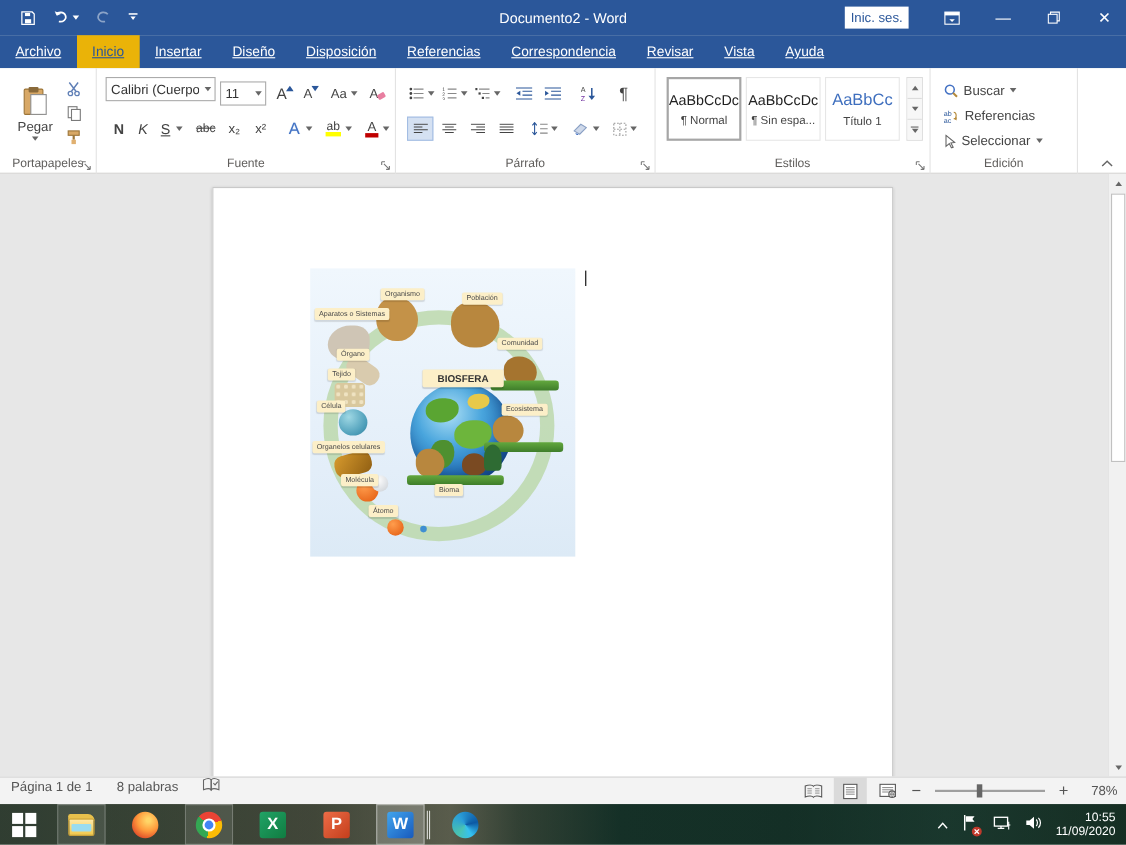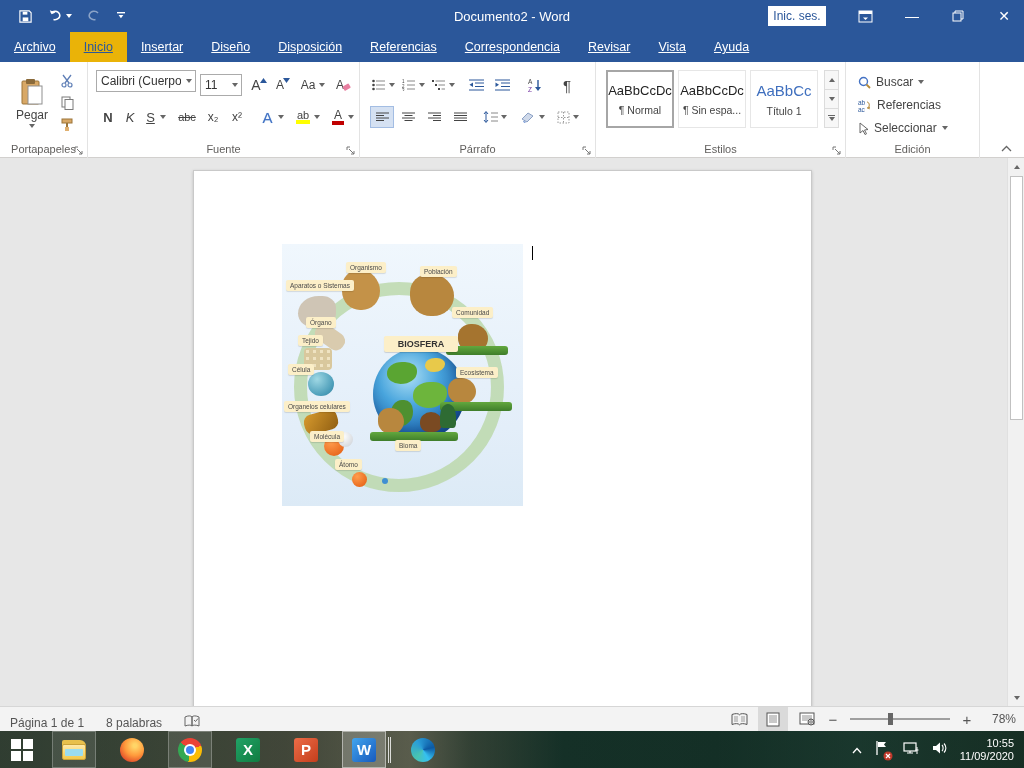--- a/index.html
+++ b/index.html
@@ -61,21 +61,21 @@
   .cursor { position:absolute; left:338px; top:75px; width:1px; height:14px; background:#000; animation:blink 1s step-end infinite; }
   @keyframes blink { 50% { opacity:0; } }
 
   
   .vscroll { position:absolute; right:0; top:0; width:17px; height:548px; background:#f1f1f1; border-left:1px solid #e0e0e0; }
   .vs-up,.vs-dn { position:absolute; left:0; width:17px; height:17px; display:flex; align-items:center; justify-content:center; }
   .vs-up { top:0; } .vs-dn { bottom:0; }
   .vs-thumb { position:absolute; left:2px; top:18px; width:13px; height:244px; background:#fff; border:1px solid #c1c1c1; }
 
   
-  .statusbar { position:absolute; left:0; top:706px; width:1024px; height:25px; background:#f3f3f3; border-top:1px solid #d6d6d6; display:flex; align-items:flex-end; color:#555; font-size:12px; }
+  .statusbar { position:absolute; left:0; top:706px; width:1024px; height:25px; background:#f3f3f3; border-top:1px solid #d6d6d6; display:flex; align-items:flex-start; color:#555; font-size:12px; }
   .sb-left { display:flex; align-items:center; gap:22px; padding-left:10px; }
   .sb-right { position:absolute; right:8px; display:flex; align-items:center; gap:4px; }
   .viewbtn { width:30px; height:24px; display:flex; align-items:center; justify-content:center; }
   .viewbtn.active { background:#dadada; }
   .zoomtrack { position:relative; width:100px; height:2px; background:#9f9f9f; margin:0 6px; }
   .zoomthumb { position:absolute; left:38px; top:-5px; width:5px; height:12px; background:#666; }
   .zsign { font-size:15px; color:#555; width:14px; text-align:center; }
 
   
   .taskbar { position:absolute; left:0; top:731px; width:1024px; height:37px;

